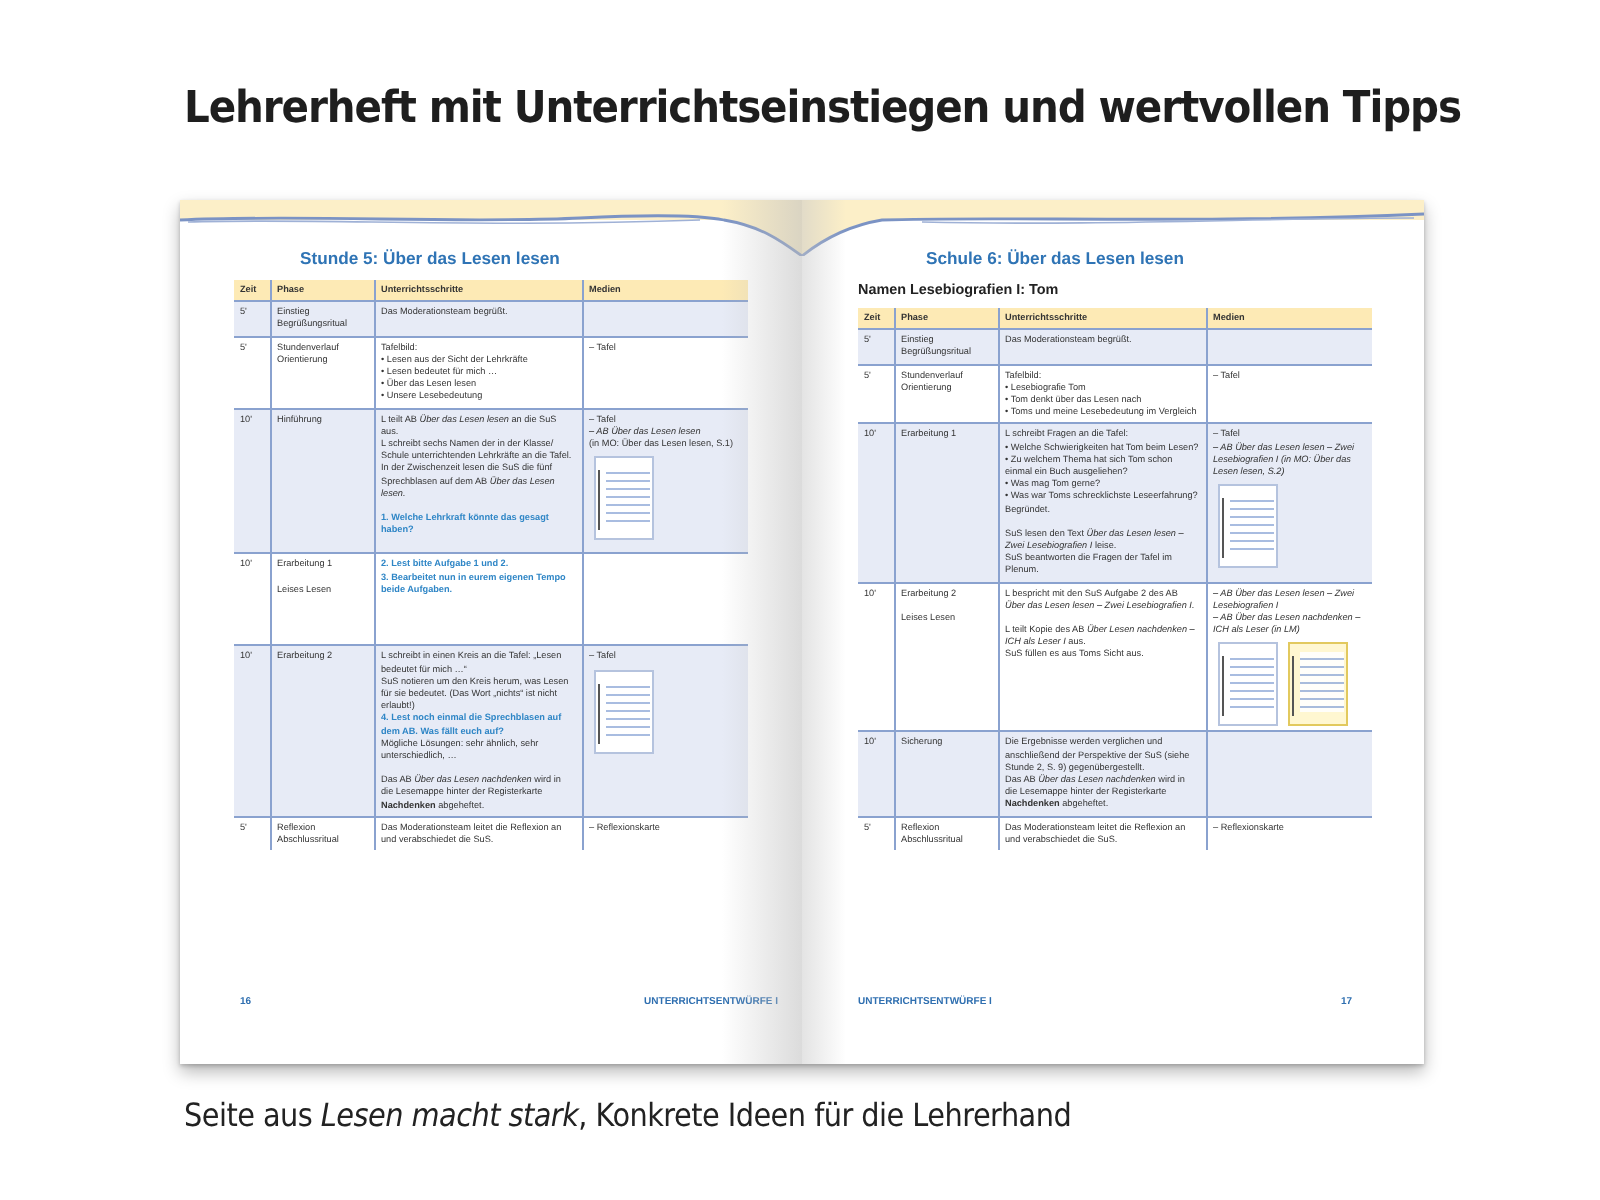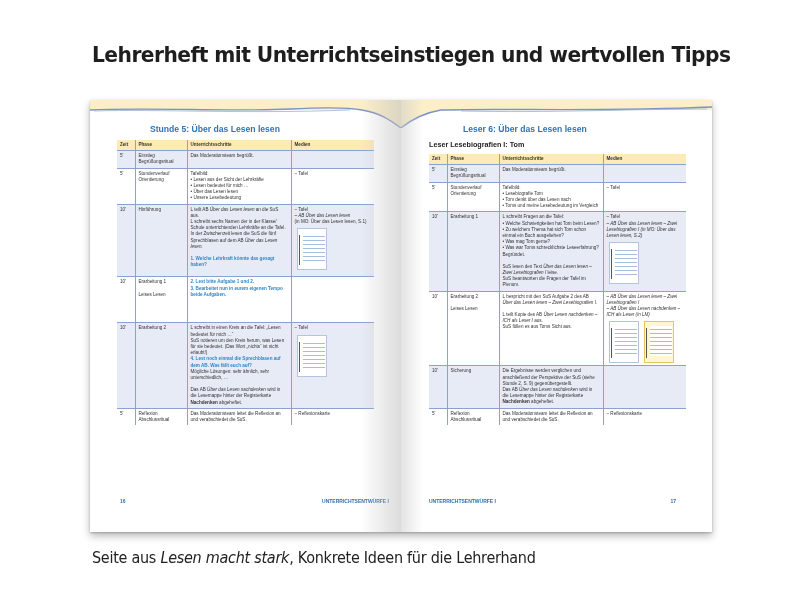--- a/index.html
+++ b/index.html
@@ -221,22 +221,22 @@
     <div class="footer label">UNTERRICHTSENTWÜRFE I</div>
   </div>
 
   <div class="page right">
     <svg class="top-band" viewBox="0 0 311 28" preserveAspectRatio="none">
       <path d="M0 28 C10 20 22 12 40 10 H311 V0 H0 Z" fill="#fcefc8"></path>
       <path d="M0 28 C10 20 22 13 40 10 C100 8 200 12 311 7" fill="none" stroke="#7b93c4" stroke-width="1.4"></path>
       <path d="M60 11 C150 13 230 9 306 9" fill="none" stroke="#9fb1d6" stroke-width="0.8"></path>
     </svg>
 
-    <div class="page-title">Leser 6: Über das Lesen lesen</div>
-    <div class="sub-title">Leser Lesebiografien I: Tom</div>
+    <div class="page-title">Schule 6: Über das Lesen lesen</div>
+    <div class="sub-title">Namen Lesebiografien I: Tom</div>
 
     <table class="plan">
       <colgroup>
           <col style="width:18px">
           <col style="width:52px">
           <col style="width:104px">
           <col style="width:83px">
         </colgroup>
       <tbody>
           <tr>

